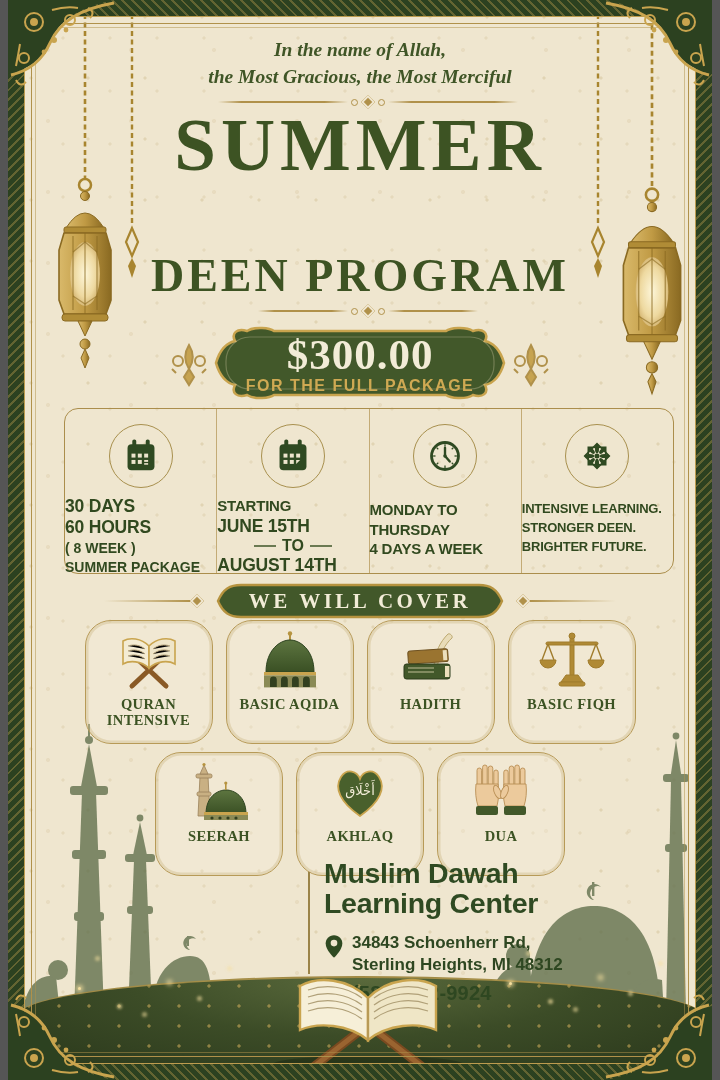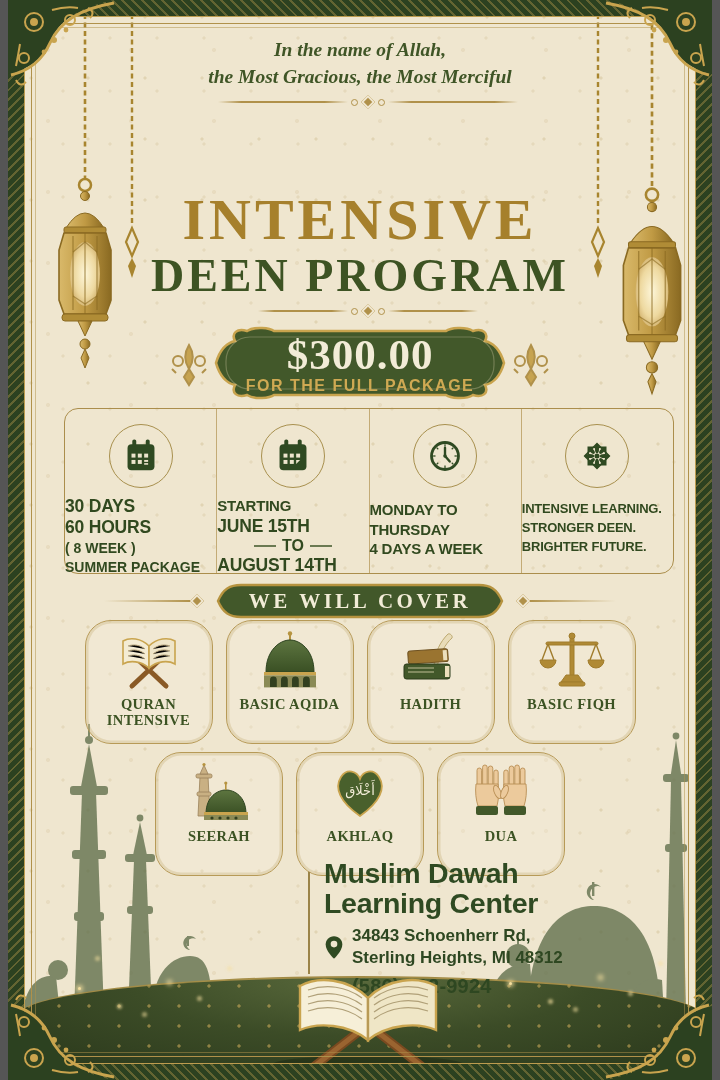--- a/index.html
+++ b/index.html
@@ -87,21 +87,21 @@
   .card-label{font-family:"Liberation Serif",serif;font-weight:700;font-size:14.5px;line-height:1.12;
     letter-spacing:.4px;color:#3c5323;margin-top:2px;padding:0 8px;}
 
   
   .logo-block{left:168px;top:860px;width:118px;text-align:center;z-index:3;}
   .logo-acronym{font-family:"Liberation Serif",serif;font-weight:700;font-size:36px;letter-spacing:2px;
     color:#2f4620;line-height:1;margin-top:3px;}
   .v-div{left:300px;top:872px;width:1.6px;height:102px;background:#9b8448;z-index:3;}
   .org-block{left:316px;top:858px;z-index:3;color:#2f4a22;}
   .org-name{font-size:28.5px;font-weight:800;line-height:1.06;letter-spacing:-.3px;color:#2f4a22;}
-  .addr-row{display:flex;align-items:center;margin-top:7px;}
+  .addr-row{display:flex;align-items:flex-start;margin-top:14px;}
   .addr-row svg{flex:0 0 auto;margin-right:8px;margin-top:1px;}
   .addr-text{font-size:17px;font-weight:700;line-height:1.25;color:#2e4721;}
   .phone-row{display:flex;align-items:center;margin-top:7px;}
   .phone-row svg{margin-right:9px;}
   .phone-text{font-size:20px;font-weight:800;color:#2e4721;letter-spacing:.2px;}
 
   
   .mosque{z-index:1;opacity:.78;}
   .m-left{left:14px;bottom:66px;}
   .m-right{right:14px;bottom:66px;}
@@ -235,21 +235,21 @@
     <div>the Most Gracious, the Most Merciful</div>
   </div>
   <div class="abs orn-divider" style="top:97px;left:210px;width:300px;">
     <span class="orn-line"></span>
       <span class="orn-dot"></span>
     <span class="orn-diamond"></span>
     <span class="orn-dot"></span>
       <span class="orn-line"></span>
   </div>
 
-  <div class="abs center title2">INTENSIVE</div>
+  <div class="abs center title1">SUMMER</div>
   <div class="abs center title3">DEEN PROGRAM</div>
   <div class="abs orn-divider" style="top:306px;left:250px;width:220px;">
     <span class="orn-line"></span>
       <span class="orn-dot"></span>
     <span class="orn-diamond"></span>
     <span class="orn-dot"></span>
       <span class="orn-line"></span>
   </div>
 
   <div class="abs price-row">

